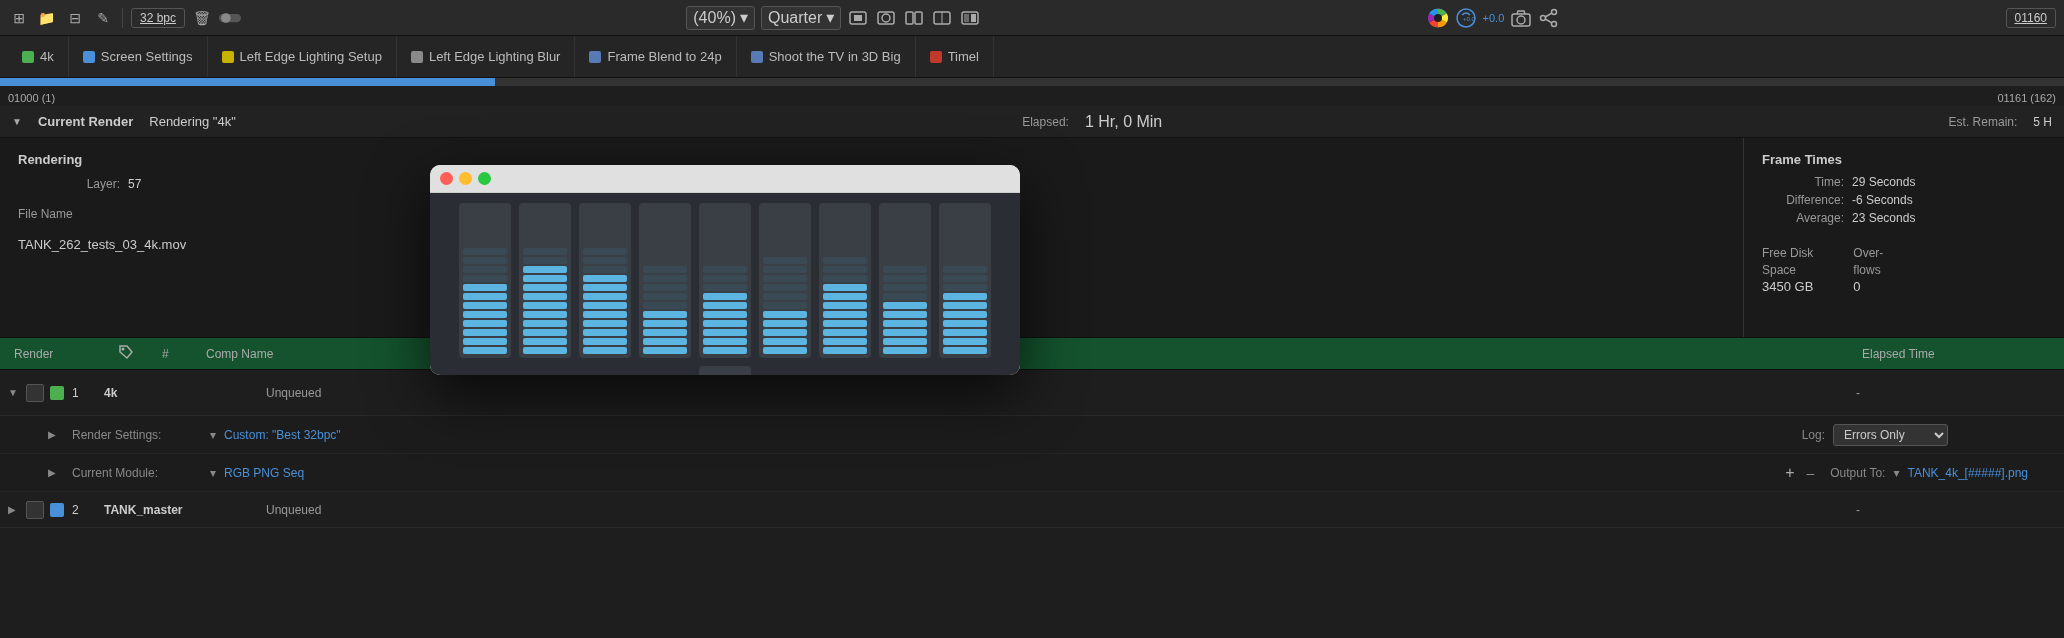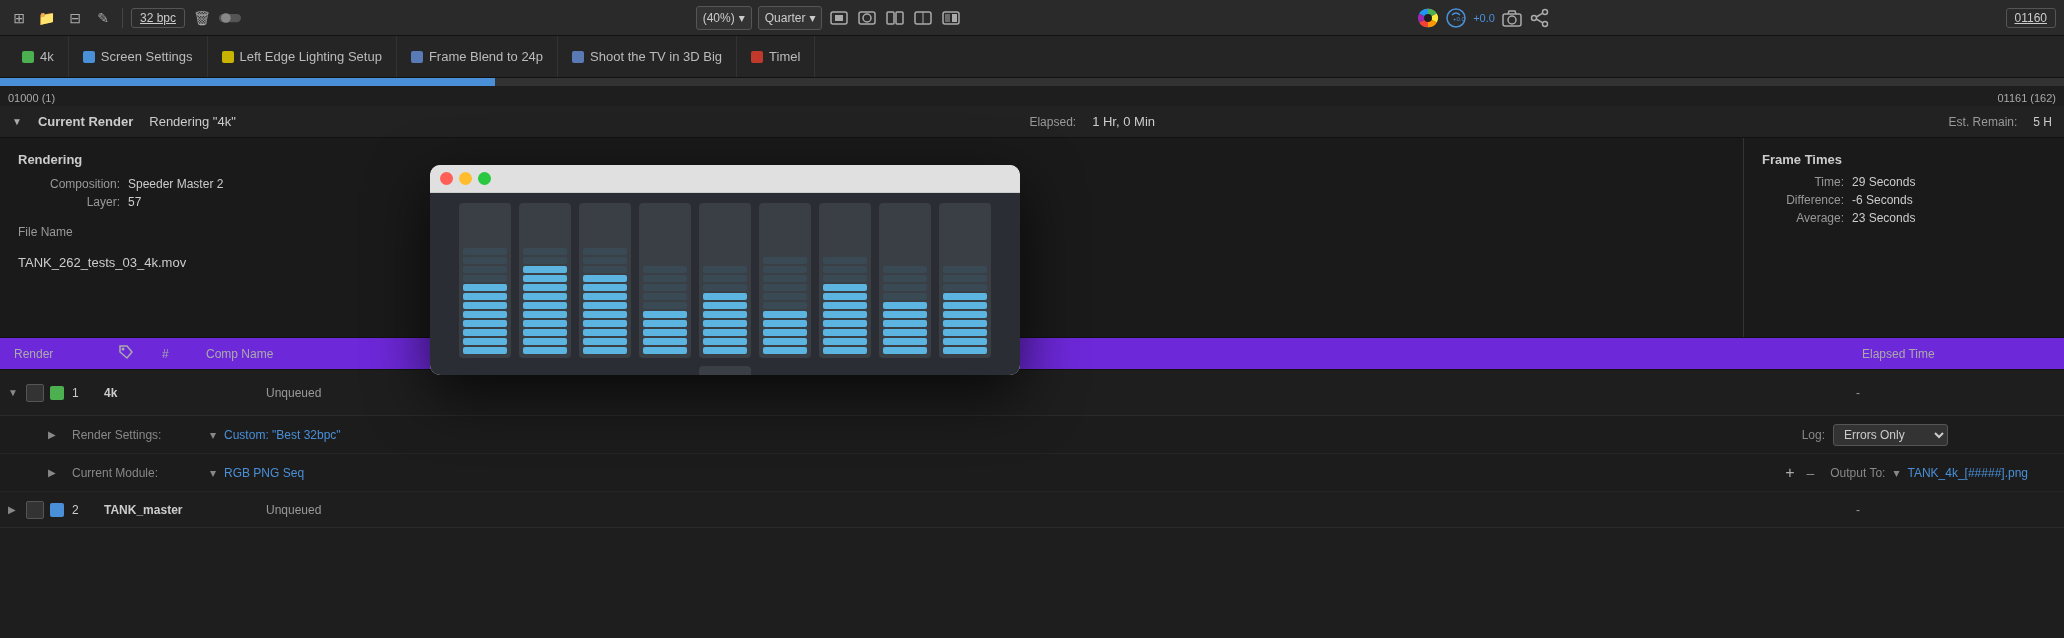--- a/index.html
+++ b/index.html
@@ -39,21 +39,21 @@
       height: 20px;
       background: #444;
       margin: 0 2px;
     }
     .toolbar-select {
       background: #333;
       color: #ccc;
       border: 1px solid #555;
       border-radius: 3px;
       padding: 2px 6px;
-      font-size: 12px;
+      font-size: 16px;
       height: 24px;
       display: flex;
       align-items: center;
       gap: 4px;
       cursor: pointer;
     }
     .toolbar-spacer { flex: 1; }
     .toolbar-badge {
       background: #2a2a2a;
       border: 1px solid #555;
@@ -150,21 +150,21 @@
       font-size: 13px;
       color: #ccc;
       font-weight: bold;
     }
     .render-status-sub {
       font-size: 13px;
       color: #ccc;
     }
     .render-status-bar .spacer { flex: 1; }
     .elapsed-label { font-size: 12px; color: #999; }
-    .elapsed-value { font-size: 13px; color: #ccc; }
+    .elapsed-value { font-size: 16px; color: #ccc; }
     .est-label { font-size: 12px; color: #999; }
     .est-value { font-size: 12px; color: #ccc; }
 
     
     .render-main {
       background: #1a1a1a;
       display: flex;
       height: 200px;
       border-bottom: 1px solid #111;
     }
@@ -244,21 +244,21 @@
       color: #999;
       line-height: 1.4;
     }
     .disk-value {
       font-size: 13px;
       color: #ccc;
     }
 
     
     .queue-header {
-      background: #6d28d9;
+      background: #14532d;
       height: 32px;
       display: flex;
       align-items: center;
       padding: 0 8px;
       border-bottom: 1px solid #111;
       gap: 14px;
     }
     .queue-col {
       font-size: 12px;
       color: #aaa;
@@ -558,20 +558,24 @@
   </div>
   <div class="comp-tab">
     <div class="tab-color-dot" style="background:#4a90d9;"></div>
     <span>Screen Settings</span>
   </div>
   <div class="comp-tab">
     <div class="tab-color-dot" style="background:#c8b400;"></div>
     <span>Left Edge Lighting Setup</span>
   </div>
   <div class="comp-tab">
+    <div class="tab-color-dot" style="background:#8a8a8a;"></div>
+    <span>Left Edge Lighting Blur</span>
+  </div>
+  <div class="comp-tab">
     <div class="tab-color-dot" style="background:#5a7ab5;"></div>
     <span>Frame Blend to 24p</span>
   </div>
   <div class="comp-tab">
     <div class="tab-color-dot" style="background:#5a7ab5;"></div>
     <span>Shoot the TV in 3D Big</span>
   </div>
   <div class="comp-tab">
     <div class="tab-color-dot" style="background:#c0392b;"></div>
     <span>Timel</span>
@@ -595,24 +599,20 @@
   <span class="elapsed-value">1 Hr, 0 Min</span>
   <div class="spacer"></div>
   <span class="est-label">Est. Remain:</span>
   <span class="est-value">5 H</span>
 </div>
 
 <div class="render-main">
   <div class="render-left">
     <div class="render-section-title">Rendering</div>
     <div class="render-info-row">
-      <span class="render-info-label">Composition:</span>
-      <span class="render-info-value">Speeder Master 2</span>
-    </div>
-    <div class="render-info-row">
       <span class="render-info-label">Layer:</span>
       <span class="render-info-value">57</span>
     </div>
     <div class="render-filename-section">
       <div class="render-filename-label">File Name</div>
       <div class="render-filename-value">TANK_262_tests_03_4k.mov</div>
     </div>
   </div>
   <div class="render-right">
     <div class="frame-times-section">
@@ -621,20 +621,30 @@
         <span class="frame-time-label">Time:</span>
         <span class="frame-time-value">29 Seconds</span>
       </div>
       <div class="frame-time-row">
         <span class="frame-time-label">Difference:</span>
         <span class="frame-time-value">-6 Seconds</span>
       </div>
       <div class="frame-time-row">
         <span class="frame-time-label">Average:</span>
         <span class="frame-time-value">23 Seconds</span>
+      </div>
+    </div>
+    <div class="disk-section">
+      <div class="disk-col">
+        <div class="disk-label">Free Disk<br>Space</div>
+        <div class="disk-value">3450 GB</div>
+      </div>
+      <div class="disk-col">
+        <div class="disk-label">Over-<br>flows</div>
+        <div class="disk-value">0</div>
       </div>
     </div>
   </div>
 </div>
 
 <div class="queue-header">
   <span class="queue-col queue-col-render">Render</span>
   <span class="queue-col queue-col-tag">
     <svg width="16" height="16" viewBox="0 0 16 16">
         <path d="M2,2 L9,2 L14,8 L9,14 L2,8 Z" fill="none" stroke="#aaa" stroke-width="1.5"></path>

